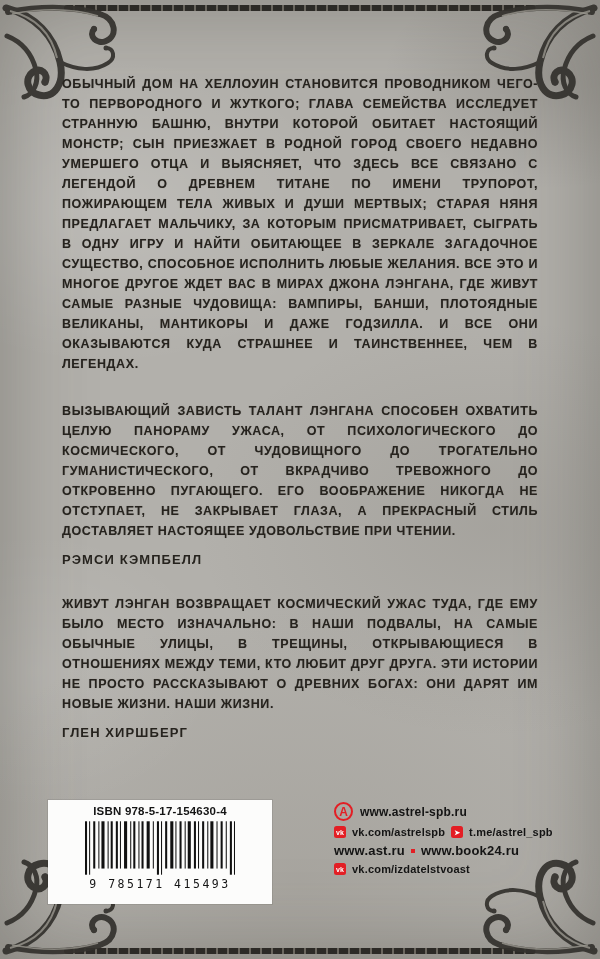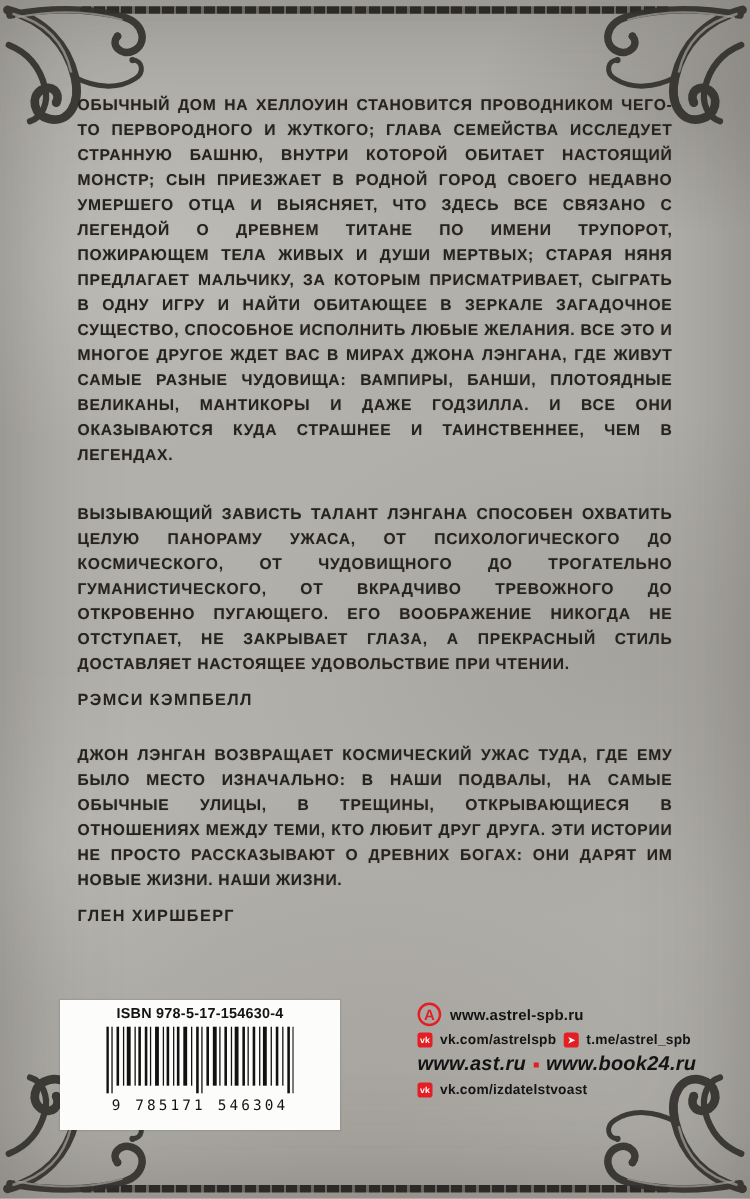--- a/index.html
+++ b/index.html
@@ -63,21 +63,21 @@
     color:#e31e24; font-weight:700; font-size:12px; display:inline-flex;
     align-items:center; justify-content:center; flex:0 0 auto;
   }
   .site-main{ font-weight:700; font-size:12px; letter-spacing:.2px; }
   .badge{
     width:12px; height:12px; background:#e31e24; border-radius:2.5px; color:#fff;
     font-weight:700; font-size:7px; display:inline-flex; align-items:center;
     justify-content:center; flex:0 0 auto; line-height:1;
   }
   .lnk{ font-weight:700; font-size:11px; letter-spacing:.2px; white-space:nowrap; }
-  .lnk.big{ font-size:16px;font-style:italic; }
+  .lnk.big{ font-size:13px; }
   .dot{ width:4px; height:4px; background:#e31e24; flex:0 0 auto; }
 </style>
 </head>
 <body>
 
 <svg width="0" height="0" style="position:absolute">
   <defs>
     <g id="corner-flourish">
       <path d="M4,6 C34,14 52,34 58,60 C63,82 52,97 37,93 C25,90 22,76 31,70 C39,65 47,72 43,80" stroke="#33312d" stroke-width="7" fill="none" stroke-linecap="round"></path>
       <path d="M6,10 C40,4 70,4 98,12 C114,17 116,34 104,39 C95,43 86,34 92,27" stroke="#33312d" stroke-width="6" fill="none" stroke-linecap="round"></path>
@@ -112,21 +112,21 @@
 
   <main class="content">
     <p class="blurb">ОБЫЧНЫЙ ДОМ НА ХЕЛЛОУИН СТАНОВИТСЯ ПРОВОДНИКОМ ЧЕГО-ТО ПЕРВОРОДНОГО И ЖУТКОГО; ГЛАВА СЕМЕЙСТВА ИССЛЕДУЕТ СТРАННУЮ БАШНЮ, ВНУТРИ КОТОРОЙ ОБИТАЕТ НАСТОЯЩИЙ МОНСТР; СЫН ПРИЕЗЖАЕТ В РОДНОЙ ГОРОД СВОЕГО НЕДАВНО УМЕРШЕГО ОТЦА И ВЫЯСНЯЕТ, ЧТО ЗДЕСЬ ВСЕ СВЯЗАНО С ЛЕГЕНДОЙ О ДРЕВНЕМ ТИТАНЕ ПО ИМЕНИ ТРУПОРОТ, ПОЖИРАЮЩЕМ ТЕЛА ЖИВЫХ И ДУШИ МЕРТВЫХ; СТАРАЯ НЯНЯ ПРЕДЛАГАЕТ МАЛЬЧИКУ, ЗА КОТОРЫМ ПРИСМАТРИВАЕТ, СЫГРАТЬ В ОДНУ ИГРУ И НАЙТИ ОБИТАЮЩЕЕ В ЗЕРКАЛЕ ЗАГАДОЧНОЕ СУЩЕСТВО, СПОСОБНОЕ ИСПОЛНИТЬ ЛЮБЫЕ ЖЕЛАНИЯ. ВСЕ ЭТО И МНОГОЕ ДРУГОЕ ЖДЕТ ВАС В МИРАХ ДЖОНА ЛЭНГАНА, ГДЕ ЖИВУТ САМЫЕ РАЗНЫЕ ЧУДОВИЩА: ВАМПИРЫ, БАНШИ, ПЛОТОЯДНЫЕ ВЕЛИКАНЫ, МАНТИКОРЫ И ДАЖЕ ГОДЗИЛЛА. И ВСЕ ОНИ ОКАЗЫВАЮТСЯ КУДА СТРАШНЕЕ И ТАИНСТВЕННЕЕ, ЧЕМ В ЛЕГЕНДАХ.</p>
 
     <section class="quote-block">
       <p class="quote-text">ВЫЗЫВАЮЩИЙ ЗАВИСТЬ ТАЛАНТ ЛЭНГАНА СПОСОБЕН ОХВАТИТЬ ЦЕЛУЮ ПАНОРАМУ УЖАСА, ОТ ПСИХОЛОГИЧЕСКОГО ДО КОСМИЧЕСКОГО, ОТ ЧУДОВИЩНОГО ДО ТРОГАТЕЛЬНО ГУМАНИСТИЧЕСКОГО, ОТ ВКРАДЧИВО ТРЕВОЖНОГО ДО ОТКРОВЕННО ПУГАЮЩЕГО. ЕГО ВООБРАЖЕНИЕ НИКОГДА НЕ ОТСТУПАЕТ, НЕ ЗАКРЫВАЕТ ГЛАЗА, А ПРЕКРАСНЫЙ СТИЛЬ ДОСТАВЛЯЕТ НАСТОЯЩЕЕ УДОВОЛЬСТВИЕ ПРИ ЧТЕНИИ.</p>
       <p class="quote-author">РЭМСИ КЭМПБЕЛЛ</p>
     </section>
 
     <section class="quote-block">
-      <p class="quote-text">ДЖОН ЛЭНГАН ВОЗВРАЩАЕТ КОСМИЧЕСКИЙ УЖАС ТУДА, ГДЕ ЕМУ БЫЛО МЕСТО ИЗНАЧАЛЬНО: В НАШИ ПОДВАЛЫ, НА САМЫЕ ОБЫЧНЫЕ УЛИЦЫ, В ТРЕЩИНЫ, ОТКРЫВАЮЩИЕСЯ В ОТНОШЕНИЯХ МЕЖДУ ТЕМИ, КТО ЛЮБИТ ДРУГ ДРУГА. ЭТИ ИСТОРИИ НЕ ПРОСТО РАССКАЗЫВАЮТ О ДРЕВНИХ БОГАХ: ОНИ ДАРЯТ ИМ НОВЫЕ ЖИЗНИ. НАШИ ЖИЗНИ.</p>
+      <p class="quote-text">ЖИВУТ ЛЭНГАН ВОЗВРАЩАЕТ КОСМИЧЕСКИЙ УЖАС ТУДА, ГДЕ ЕМУ БЫЛО МЕСТО ИЗНАЧАЛЬНО: В НАШИ ПОДВАЛЫ, НА САМЫЕ ОБЫЧНЫЕ УЛИЦЫ, В ТРЕЩИНЫ, ОТКРЫВАЮЩИЕСЯ В ОТНОШЕНИЯХ МЕЖДУ ТЕМИ, КТО ЛЮБИТ ДРУГ ДРУГА. ЭТИ ИСТОРИИ НЕ ПРОСТО РАССКАЗЫВАЮТ О ДРЕВНИХ БОГАХ: ОНИ ДАРЯТ ИМ НОВЫЕ ЖИЗНИ. НАШИ ЖИЗНИ.</p>
       <p class="quote-author">ГЛЕН ХИРШБЕРГ</p>
     </section>
   </main>
 
   <div class="isbn-box">
     <div class="isbn-label">ISBN 978-5-17-154630-4</div>
     <svg class="barcode" width="150" height="54" viewBox="0 0 146 52" fill="#111">
       <rect x="0" width="2" height="52"></rect>
         <rect x="4" width="1" height="52"></rect>
       <rect x="8" width="2" height="46"></rect>
@@ -155,21 +155,21 @@
         <rect x="110" width="1" height="46"></rect>
       <rect x="114" width="2" height="46"></rect>
         <rect x="119" width="1" height="46"></rect>
       <rect x="122" width="3" height="46"></rect>
         <rect x="128" width="1" height="46"></rect>
       <rect x="132" width="2" height="46"></rect>
         <rect x="137" width="1" height="46"></rect>
       <rect x="141" width="2" height="52"></rect>
         <rect x="145" width="1" height="52"></rect>
     </svg>
-    <div class="barcode-digits">9 785171 546304</div>
+    <div class="barcode-digits">9 785171 415493</div>
   </div>
 
   <div class="publisher">
     <div class="pub-row main">
       <span class="ast-logo">
           <span>А</span>
         </span>
       <span class="site-main">www.astrel-spb.ru</span>
     </div>
     <div class="pub-row">

